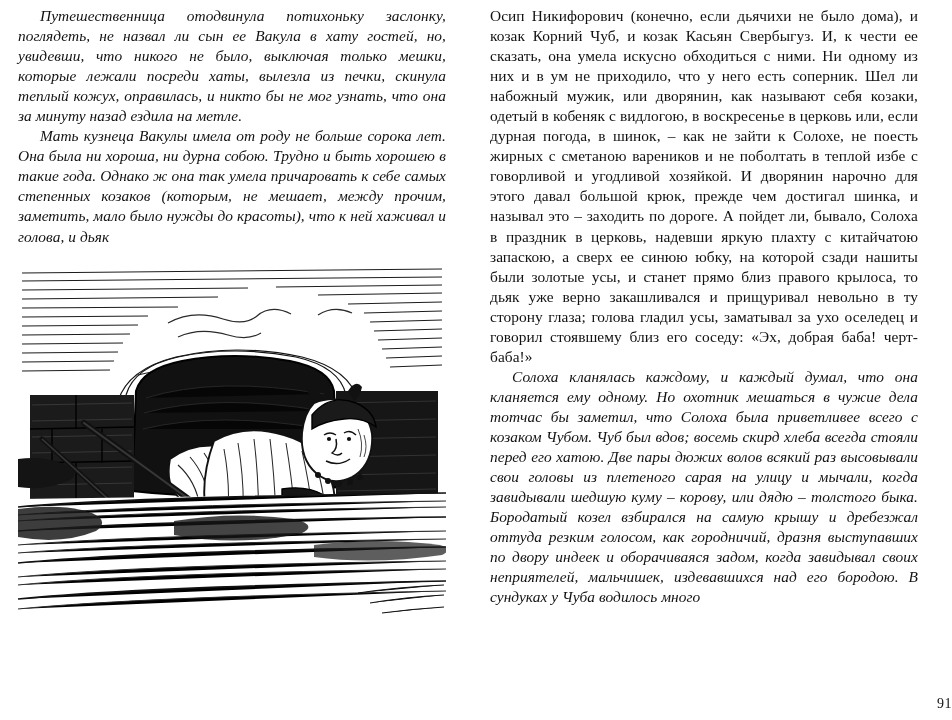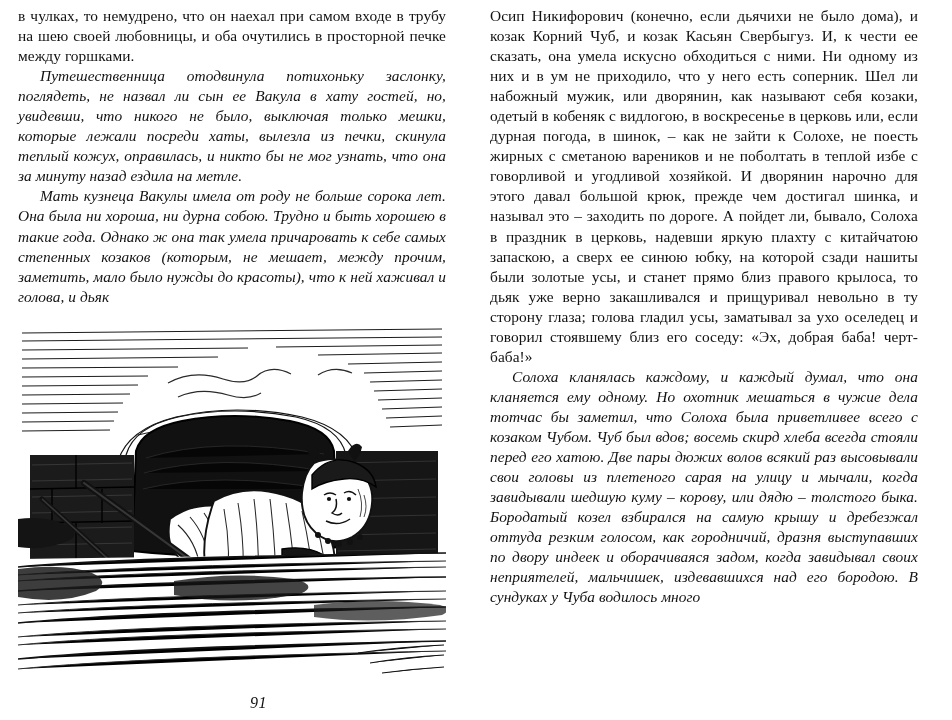--- a/index.html
+++ b/index.html
@@ -59,37 +59,35 @@
     display: block;
     width: 428px;
     height: 355px;
   }
 
   .page-number {
     position: absolute;
     left: 0;
     right: 0;
     bottom: 8px;
-    text-align: left;
-    font-size: 16px;
+    text-align: right;
+    font-size: 14px;
     letter-spacing: 0.5px;
-    font-style: italic;
   }
   .pn-inner {
     margin-left: 250px;
   }
 </style>
 </head>
 <body>
 
 <div class="page">
   <div class="columns">
 
     <div class="col col-left">
-      <p class="body-par">в чулках, то немудрено, что он наехал при самом входе в трубу на шею своей любовницы, и оба очутились в просторной печке между горшками.</p>
       <p class="body-par indent">Путешественница отодвинула потихоньку заслонку, поглядеть, не назвал ли сын ее Вакула в хату гостей, но, увидевши, что никого не было, выключая только мешки, которые лежали посреди хаты, вылезла из печки, скинула теплый кожух, оправилась, и никто бы не мог узнать, что она за минуту назад ездила на метле.</p>
       <p class="body-par indent">Мать кузнеца Вакулы имела от роду не больше сорока лет. Она была ни хороша, ни дурна собою. Трудно и быть хорошею в такие года. Однако ж она так умела причаровать к себе самых степенных козаков (которым, не мешает, между прочим, заметить, мало было нужды до красоты), что к ней хаживал и голова, и дьяк</p>
 
       <div class="illo-wrap">
         <svg class="illo" viewBox="0 0 428 355" xmlns="http://www.w3.org/2000/svg">
           <defs>
             <pattern id="hatchA" width="6" height="6" patternUnits="userSpaceOnUse" patternTransform="rotate(35)">
               <line x1="0" y1="0" x2="0" y2="6" stroke="#1a1a1a" stroke-width="1.6"></line>
             </pattern>
             <pattern id="hatchB" width="5" height="5" patternUnits="userSpaceOnUse" patternTransform="rotate(-40)">

